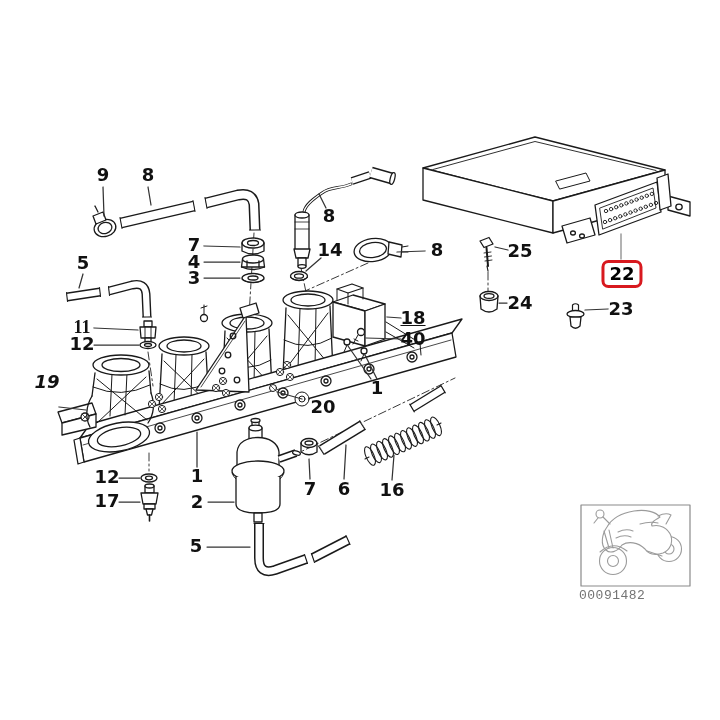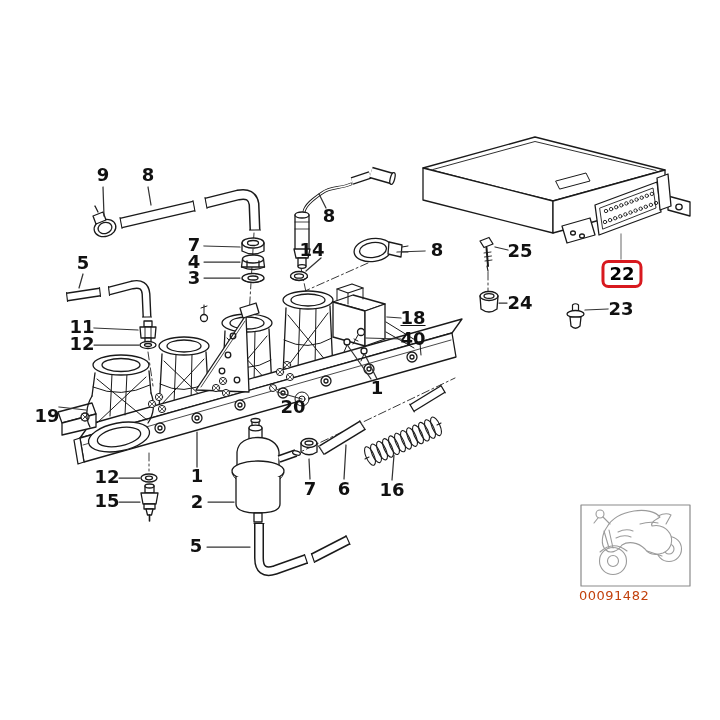--- a/index.html
+++ b/index.html
@@ -3,22 +3,22 @@
 <meta charset="utf-8">
 <style>
   html,body{margin:0;padding:0;background:#fff;}
   .stage{position:relative;width:720px;height:720px;background:#fff;overflow:hidden;
          font-family:"DejaVu Sans","Liberation Sans",sans-serif;}
   .stage svg.art{position:absolute;left:0;top:0;}
   #labels{position:absolute;left:0;top:0;width:720px;height:720px;}
   .part-label{position:absolute;transform:translate(-50%,-50%);font-size:18px;font-weight:bold;
               color:#111;line-height:1;white-space:nowrap;cursor:pointer;}
   .part-label.hl{border:3px solid #d8191f;border-radius:7px;padding:2px 5px;background:#fff;color:#000;}
-  .diagram-code{position:absolute;left:579px;top:588px;font-size:13px;color:#c2410c;
-                letter-spacing:.5px;}
+  .diagram-code{position:absolute;left:579px;top:588px;font-size:13px;color:#737373;
+                letter-spacing:.5px;font-family:Liberation Mono, monospace;}
 </style>
 </head>
 <body>
 
 <div class="stage">
 
 <svg class="art" width="720" height="720" viewBox="0 0 720 720">
 <g stroke="#1a1a1a" stroke-width="1.3" fill="none" stroke-linecap="round" stroke-linejoin="round">
 
   <g stroke="#3a3a3a" stroke-width="1" stroke-dasharray="8 3 2 3">
@@ -417,36 +417,36 @@
 </g>
 </svg>
 
 <div id="labels">
       <div class="part-label" style="left: 103px; top: 175px;">9</div>
       <div class="part-label" style="left: 148px; top: 175px;">8</div>
       <div class="part-label" style="left: 329px; top: 216px;">8</div>
       <div class="part-label" style="left: 194px; top: 245px;">7</div>
       <div class="part-label" style="left: 194px; top: 262px;">4</div>
       <div class="part-label" style="left: 194px; top: 278px;">3</div>
-      <div class="part-label" style="left: 312px; top: 250px;">14</div>
+      <div class="part-label" style="left: 330px; top: 250px;">14</div>
       <div class="part-label" style="left: 437px; top: 250px;">8</div>
       <div class="part-label" style="left: 83px; top: 263px;">5</div>
       <div class="part-label" style="left: 520px; top: 251px; text-align: center;">25</div>
       <div class="part-label hl" style="left: 622px; top: 274px;">22</div>
       <div class="part-label" style="left: 520px; top: 303px;">24</div>
       <div class="part-label" style="left: 621px; top: 309px;">23</div>
-      <div class="part-label" style="left: 82px; top: 327px;">11</div>
+      <div class="part-label" style="left: 82px; top: 327px; font-family: Liberation Serif, serif;">11</div>
       <div class="part-label" style="left: 82px; top: 344px;">12</div>
       <div class="part-label" style="left: 413px; top: 318px; text-decoration: underline;">18</div>
       <div class="part-label" style="left: 413px; top: 339px;">40</div>
       <div class="part-label" style="left: 377px; top: 388px;">1</div>
-      <div class="part-label" style="left: 47px; top: 416px;">19</div>
-      <div class="part-label" style="left: 293px; top: 407px;">20</div>
+      <div class="part-label" style="left: 47px; top: 382px; font-style: italic;">19</div>
+      <div class="part-label" style="left: 323px; top: 407px;">20</div>
       <div class="part-label" style="left: 107px; top: 477px;">12</div>
-      <div class="part-label" style="left: 107px; top: 501px;">15</div>
+      <div class="part-label" style="left: 107px; top: 501px;">17</div>
       <div class="part-label" style="left: 197px; top: 476px;">1</div>
       <div class="part-label" style="left: 197px; top: 502px;">2</div>
       <div class="part-label" style="left: 310px; top: 489px;">7</div>
       <div class="part-label" style="left: 344px; top: 489px;">6</div>
       <div class="part-label" style="left: 392px; top: 490px; text-align: center;">16</div>
       <div class="part-label" style="left: 196px; top: 546px;">5</div>
     </div>
 
 <div class="diagram-code">00091482</div>
 

